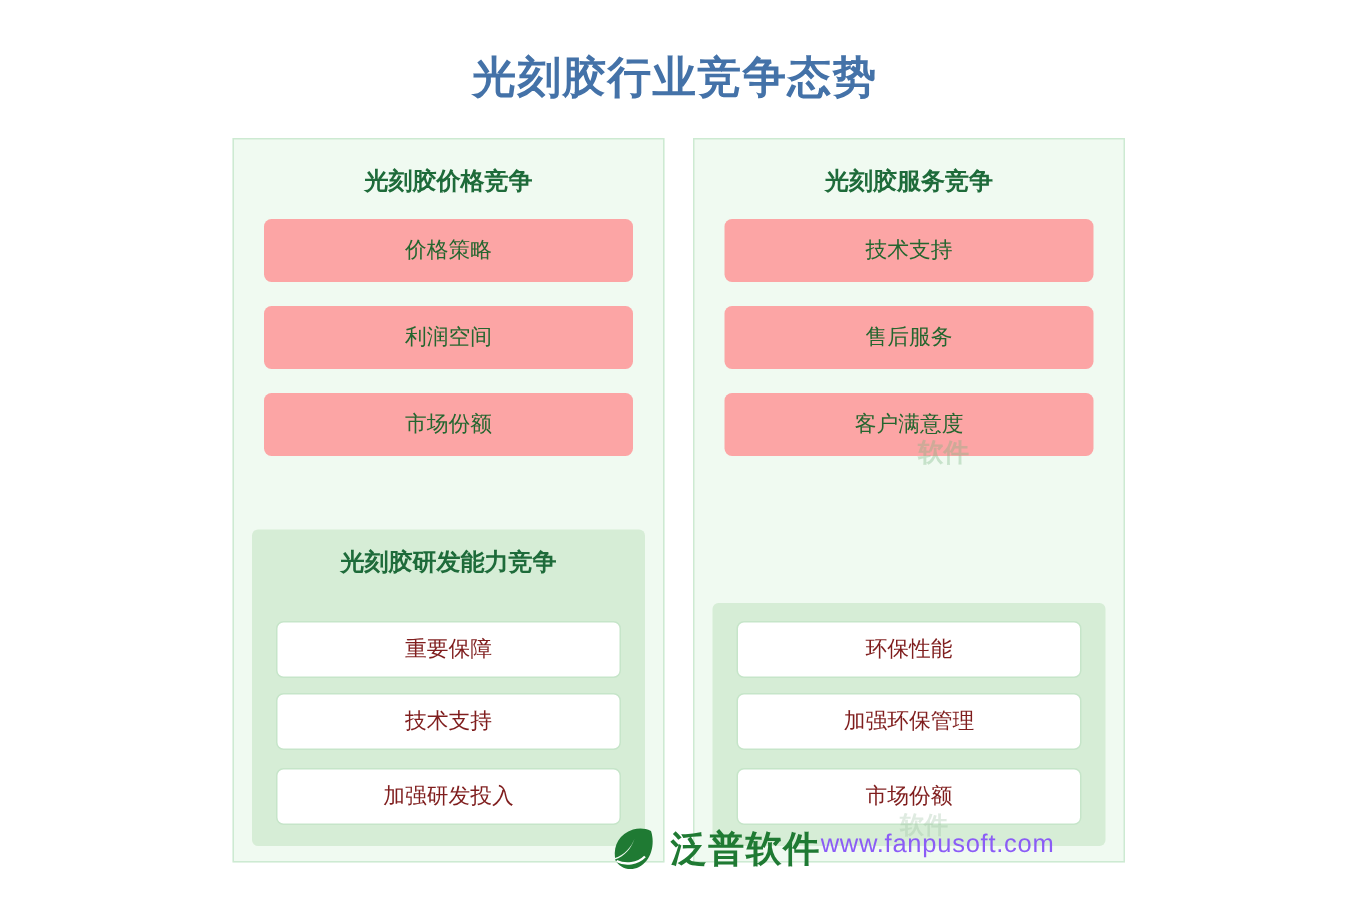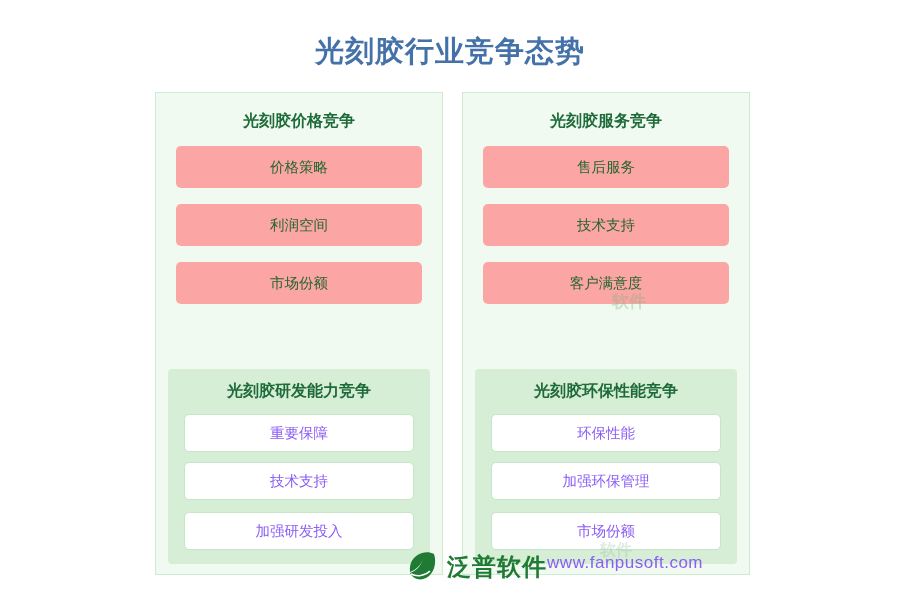--- a/index.html
+++ b/index.html
@@ -64,21 +64,21 @@
     flex: 0 0 auto;
   }
   .group-heading {
     text-align: center;
     font-size: 16px;
     font-weight: bold;
     color: #1e6b3a;
     margin-bottom: 14px;
   }
   .group-bottom .group-heading {
-    margin-bottom: 12px;
+    margin-bottom: 28px;
   }
   .chip {
     background: #fca5a5;
     border-radius: 5px;
     height: 42px;
     line-height: 42px;
     text-align: center;
     font-size: 14.5px;
     color: #24662f;
     margin-bottom: 16px;
@@ -87,21 +87,21 @@
     margin-bottom: 0;
   }
   .chip-white {
     background: #ffffff;
     border: 1px solid #c6e5c9;
     border-radius: 5px;
     height: 38px;
     line-height: 36px;
     text-align: center;
     font-size: 14.5px;
-    color: #8b5cf6;
+    color: #7f1d1d;
     margin-bottom: 10px;
     box-sizing: border-box;
   }
   .chip-white:last-child {
     margin-bottom: 0;
     margin-top: 12px;
   }
   .spacer {
     flex: 1 1 auto;
   }
@@ -174,27 +174,26 @@
         <div class="group-heading">光刻胶研发能力竞争</div>
         <div class="chip-white">重要保障</div>
         <div class="chip-white">技术支持</div>
         <div class="chip-white">加强研发投入</div>
       </div>
     </div>
 
     <div class="column">
       <div class="group group-top">
         <div class="group-heading">光刻胶服务竞争</div>
+        <div class="chip">技术支持</div>
         <div class="chip">售后服务</div>
-        <div class="chip">技术支持</div>
         <div class="chip">客户满意度</div>
       </div>
       <div class="spacer"></div>
       <div class="group group-bottom">
-        <div class="group-heading">光刻胶环保性能竞争</div>
         <div class="chip-white">环保性能</div>
         <div class="chip-white">加强环保管理</div>
         <div class="chip-white">市场份额</div>
       </div>
     </div>
 
   </div>
 
   <div class="wm-center">软件</div>
   <div class="wm-mid">软件</div>

